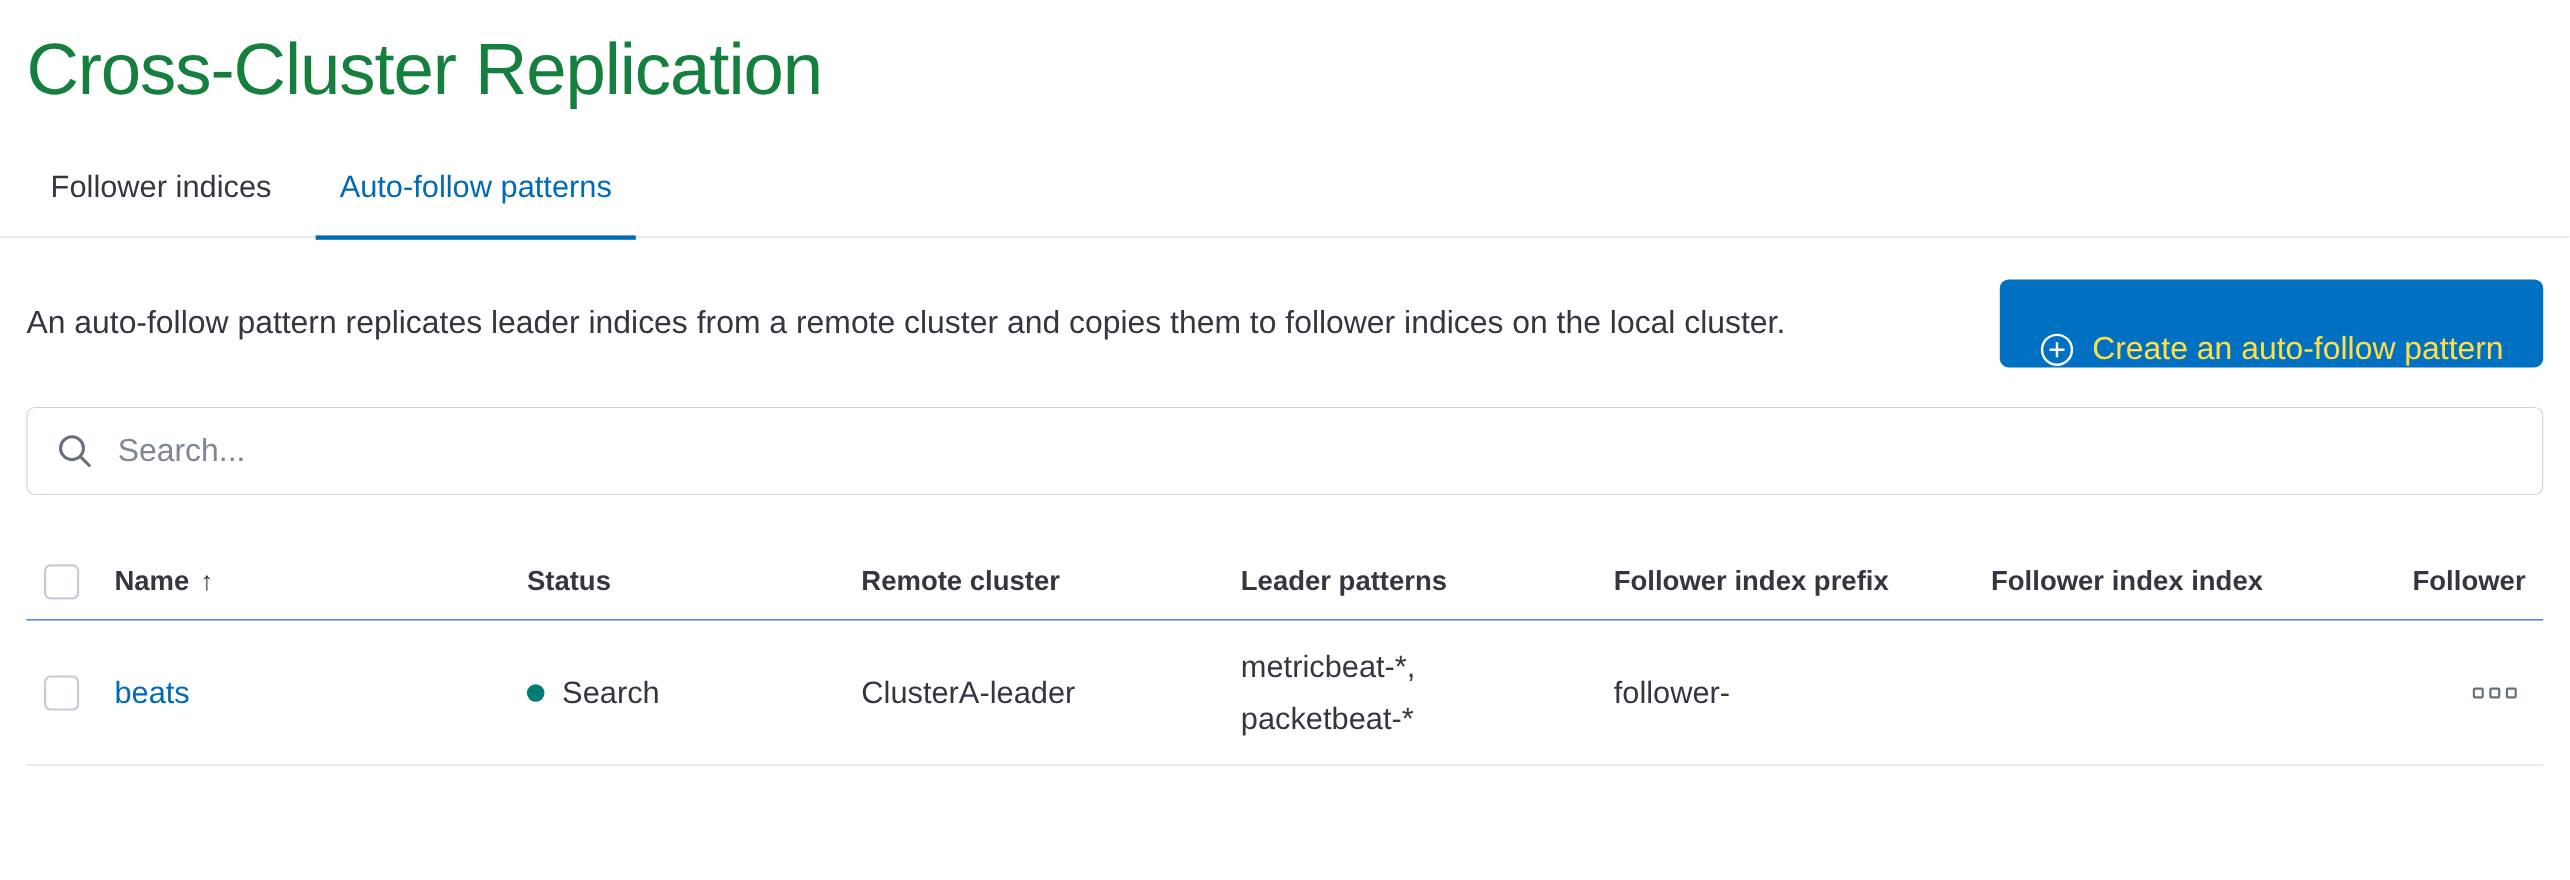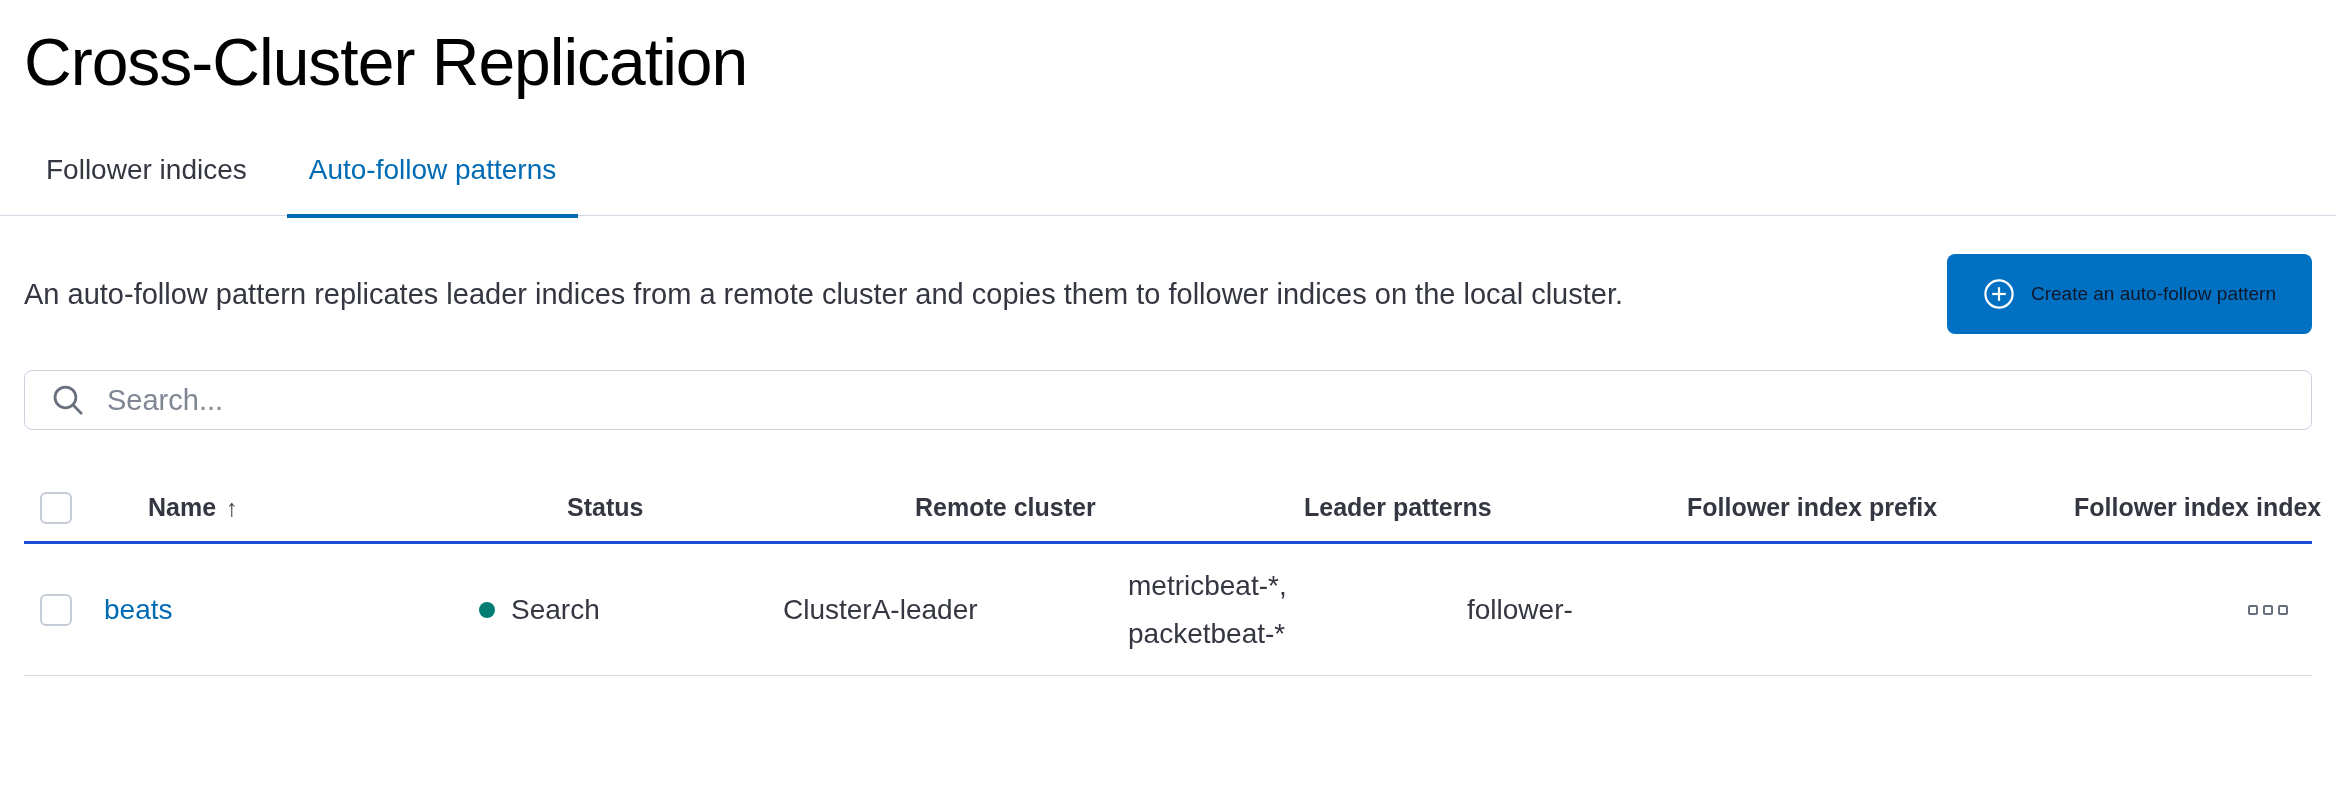--- a/index.html
+++ b/index.html
@@ -8,69 +8,69 @@
     width:2336px; height:800px; overflow:hidden;
     background:#ffffff; color:#343741;
     font-family:"Liberation Sans","DejaVu Sans",sans-serif;
   }
   .page { padding:0 24px; }
 
   
   .page-title {
     margin:22px 0 0 0;
     font-size:66px; line-height:80px; font-weight:500;
-    letter-spacing:-1px; color:#000000;
+    letter-spacing:-1px; color:#15803d;
   }
 
   
   .tabs-wrap { margin:50px -24px 0 -24px; padding:0 24px; border-bottom:1px solid #D3DAE6; }
   .tabs { display:flex; gap:18px; }
   .tab {
     font-size:28px; line-height:36px; color:#343741;
     padding:0 22px 26px 22px; cursor:pointer;
     border-bottom:4px solid transparent; margin-bottom:-3px;
     white-space:nowrap;
   }
   .tab.active { color:#006BB4; border-bottom-color:#006BB4; }
 
   
   .intro { margin-top:38px; display:flex; justify-content:space-between; align-items:center; gap:32px; }
   .description { margin:0; font-size:29px; line-height:48px; max-width:1700px; color:#343741; }
   .primary-btn {
-    display:flex; align-items:center; gap:16px;
+    display:flex; align-items:flex-end; gap:16px;
     height:80px; padding:0 36px; border:none; border-radius:8px;
-    background:#0071c2; color:#0f172a; font-size:19px;
+    background:#0071c2; color:#fde047; font-size:29px;
     font-family:"Liberation Sans","DejaVu Sans",sans-serif;
     cursor:pointer; white-space:nowrap; flex:none;
   }
 
   
   .searchbar {
-    margin-top:36px; height:60px;
+    margin-top:36px; height:80px;
     border:1px solid #ccd3df; border-radius:8px;
     display:flex; align-items:center; background:#fff;
   }
   .searchbar .search-icon { margin:0 20px 0 26px; flex:none; }
   .searchbar input {
     flex:1; border:none; outline:none; background:transparent;
     font-size:29px; color:#343741; height:100%;
     font-family:"Liberation Sans","DejaVu Sans",sans-serif;
   }
   .searchbar input::placeholder { color:#7f8694; }
 
   
   .table { margin-top:44px; }
   .row {
     display:grid;
     grid-template-columns:64px 375px 304px 345px 339px 343px 343px 1fr;
     align-items:center;
   }
   .cell { padding:0 16px; }
   .checkbox-cell { padding:0 0 0 16px; display:flex; align-items:center; }
-  .thead { height:70px; border-bottom:3px solid #1d4ed8;gap:44px; }
+  .thead { height:70px; border-bottom:1px solid #1d4ed8; }
   .thead .cell { font-size:25px; font-weight:700; color:#343741; white-space:nowrap; }
   .tbody { min-height:132px; border-bottom:1px solid #D3DAE6; font-size:28px; }
   .sort-arrow { font-size:24px; margin-left:10px; font-weight:400; }
   .cell.actions, .thead .cell.actions { text-align:right; }
   .tbody .cell.actions { display:flex; justify-content:flex-end; }
 
   input[type="checkbox"] {
     appearance:none; -webkit-appearance:none;
     width:32px; height:32px; margin:0;
     border:2px solid #c6ccd6; border-radius:6px; background:#fff; cursor:pointer;

